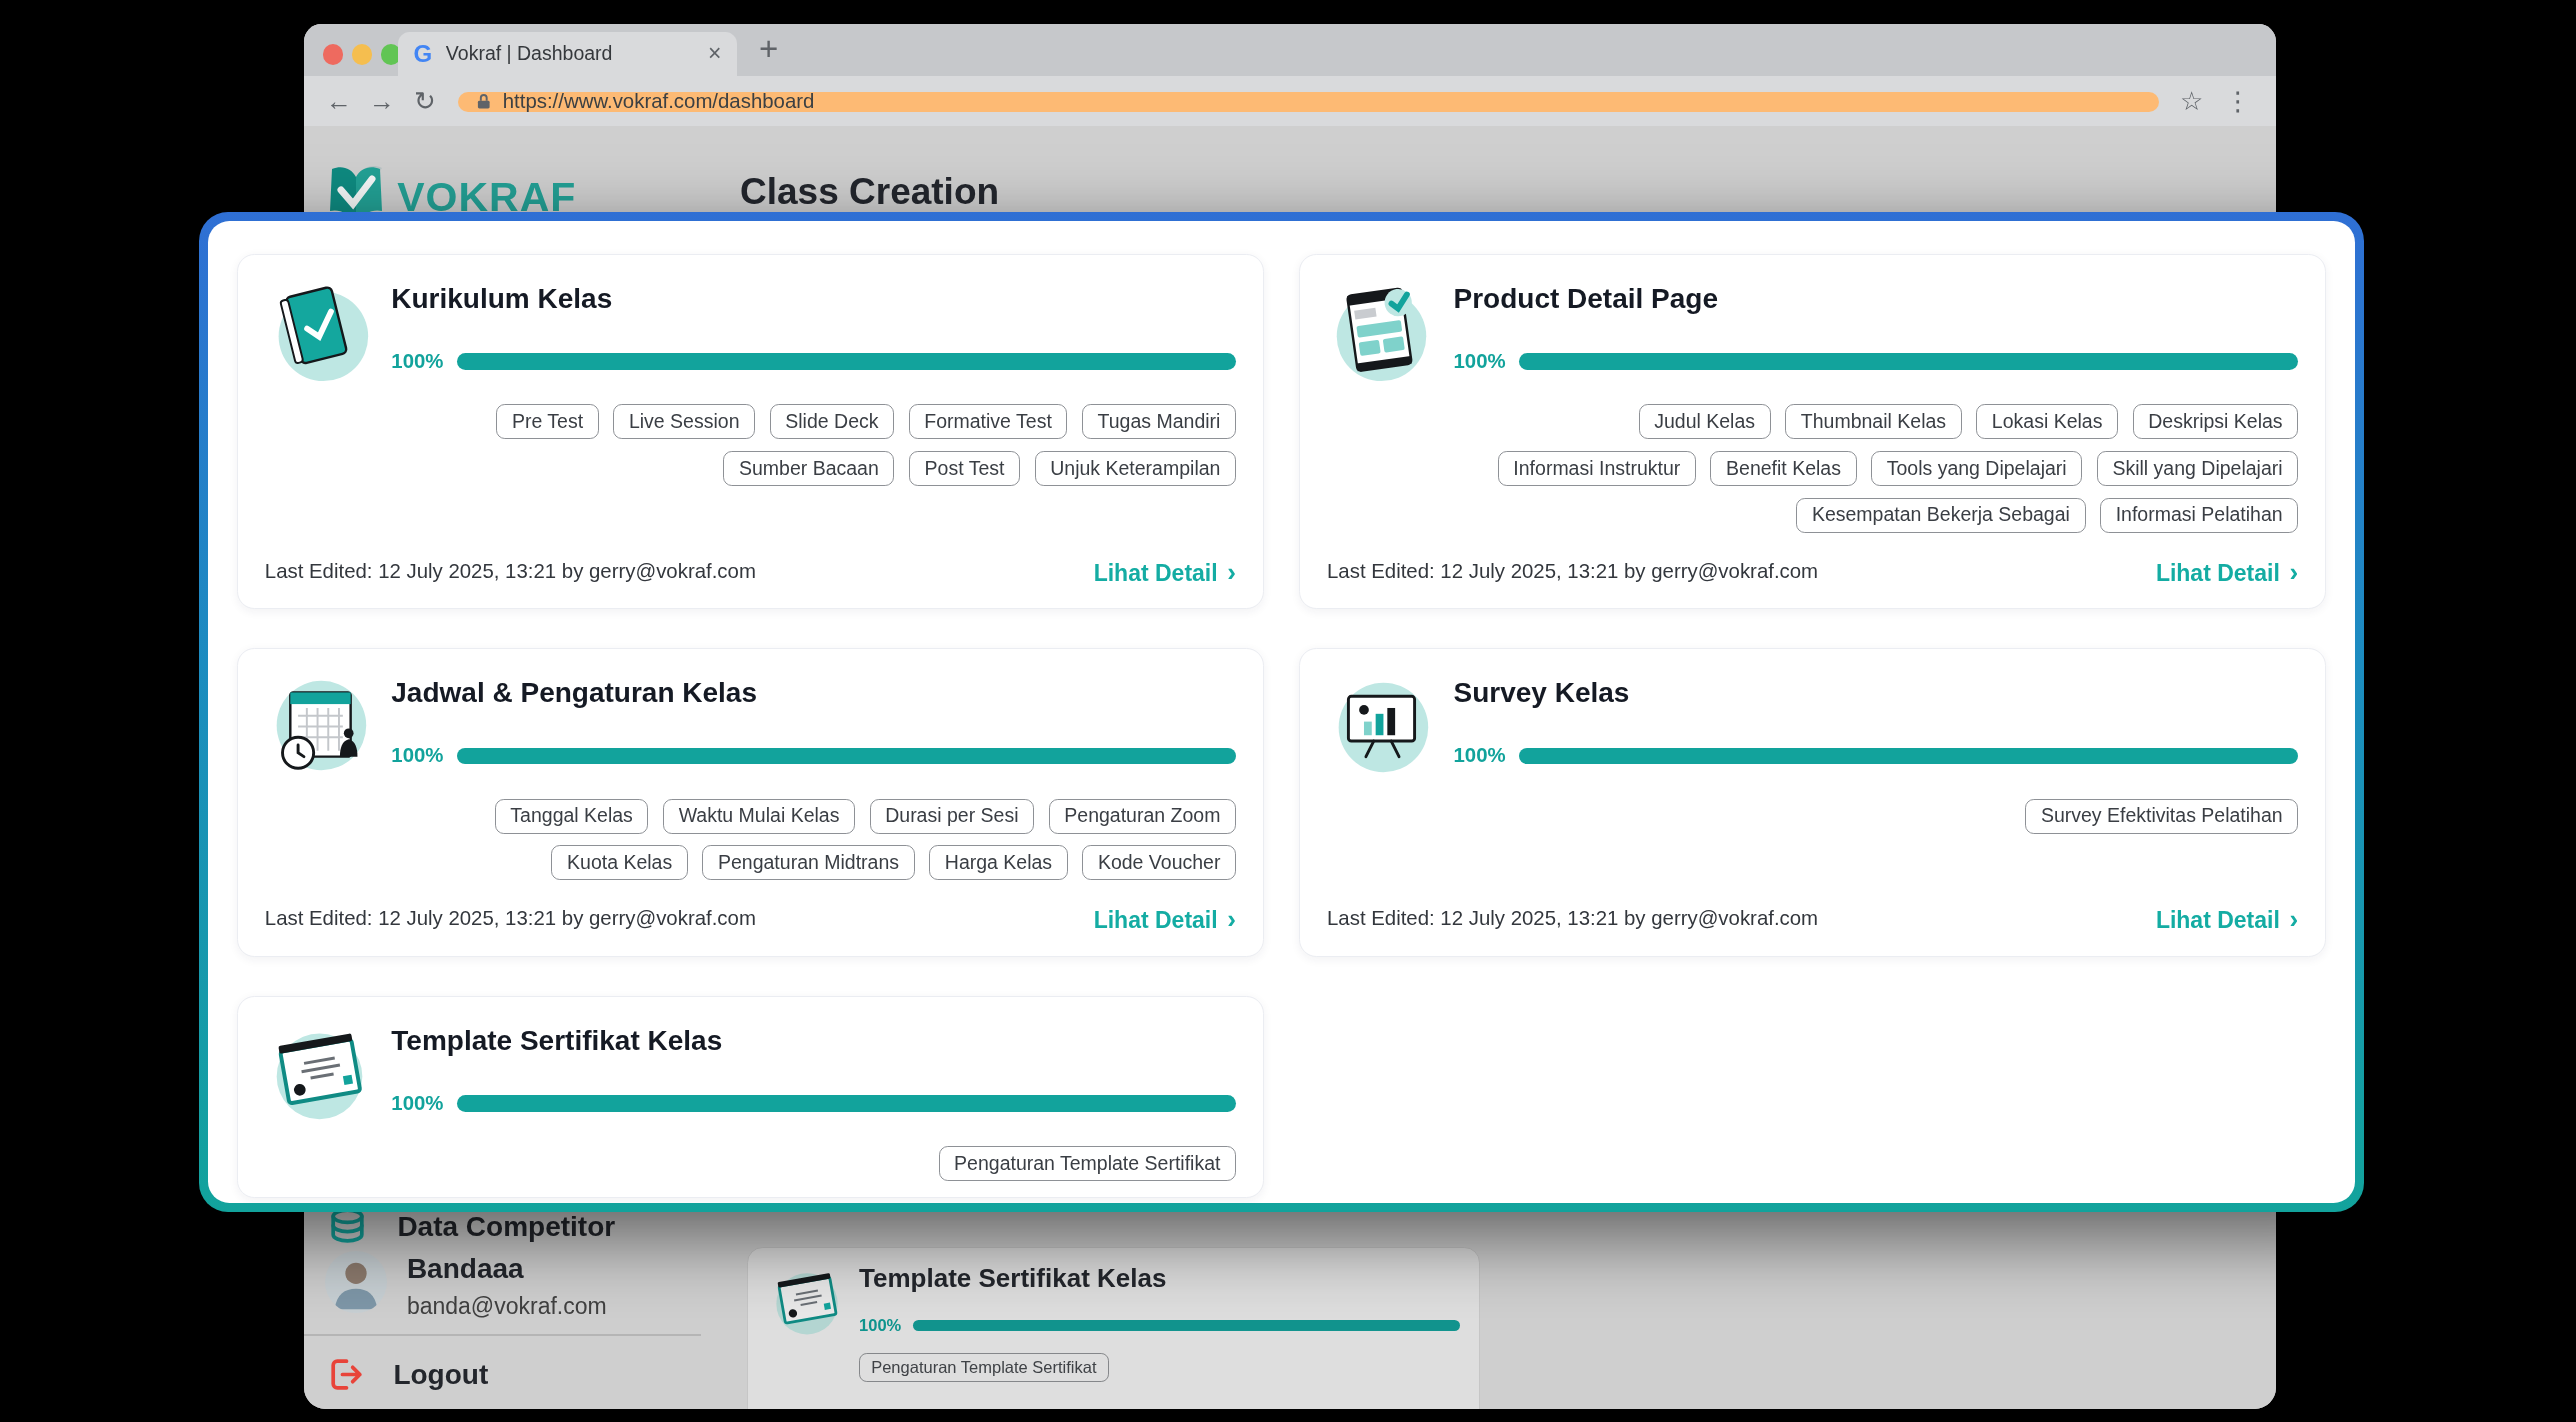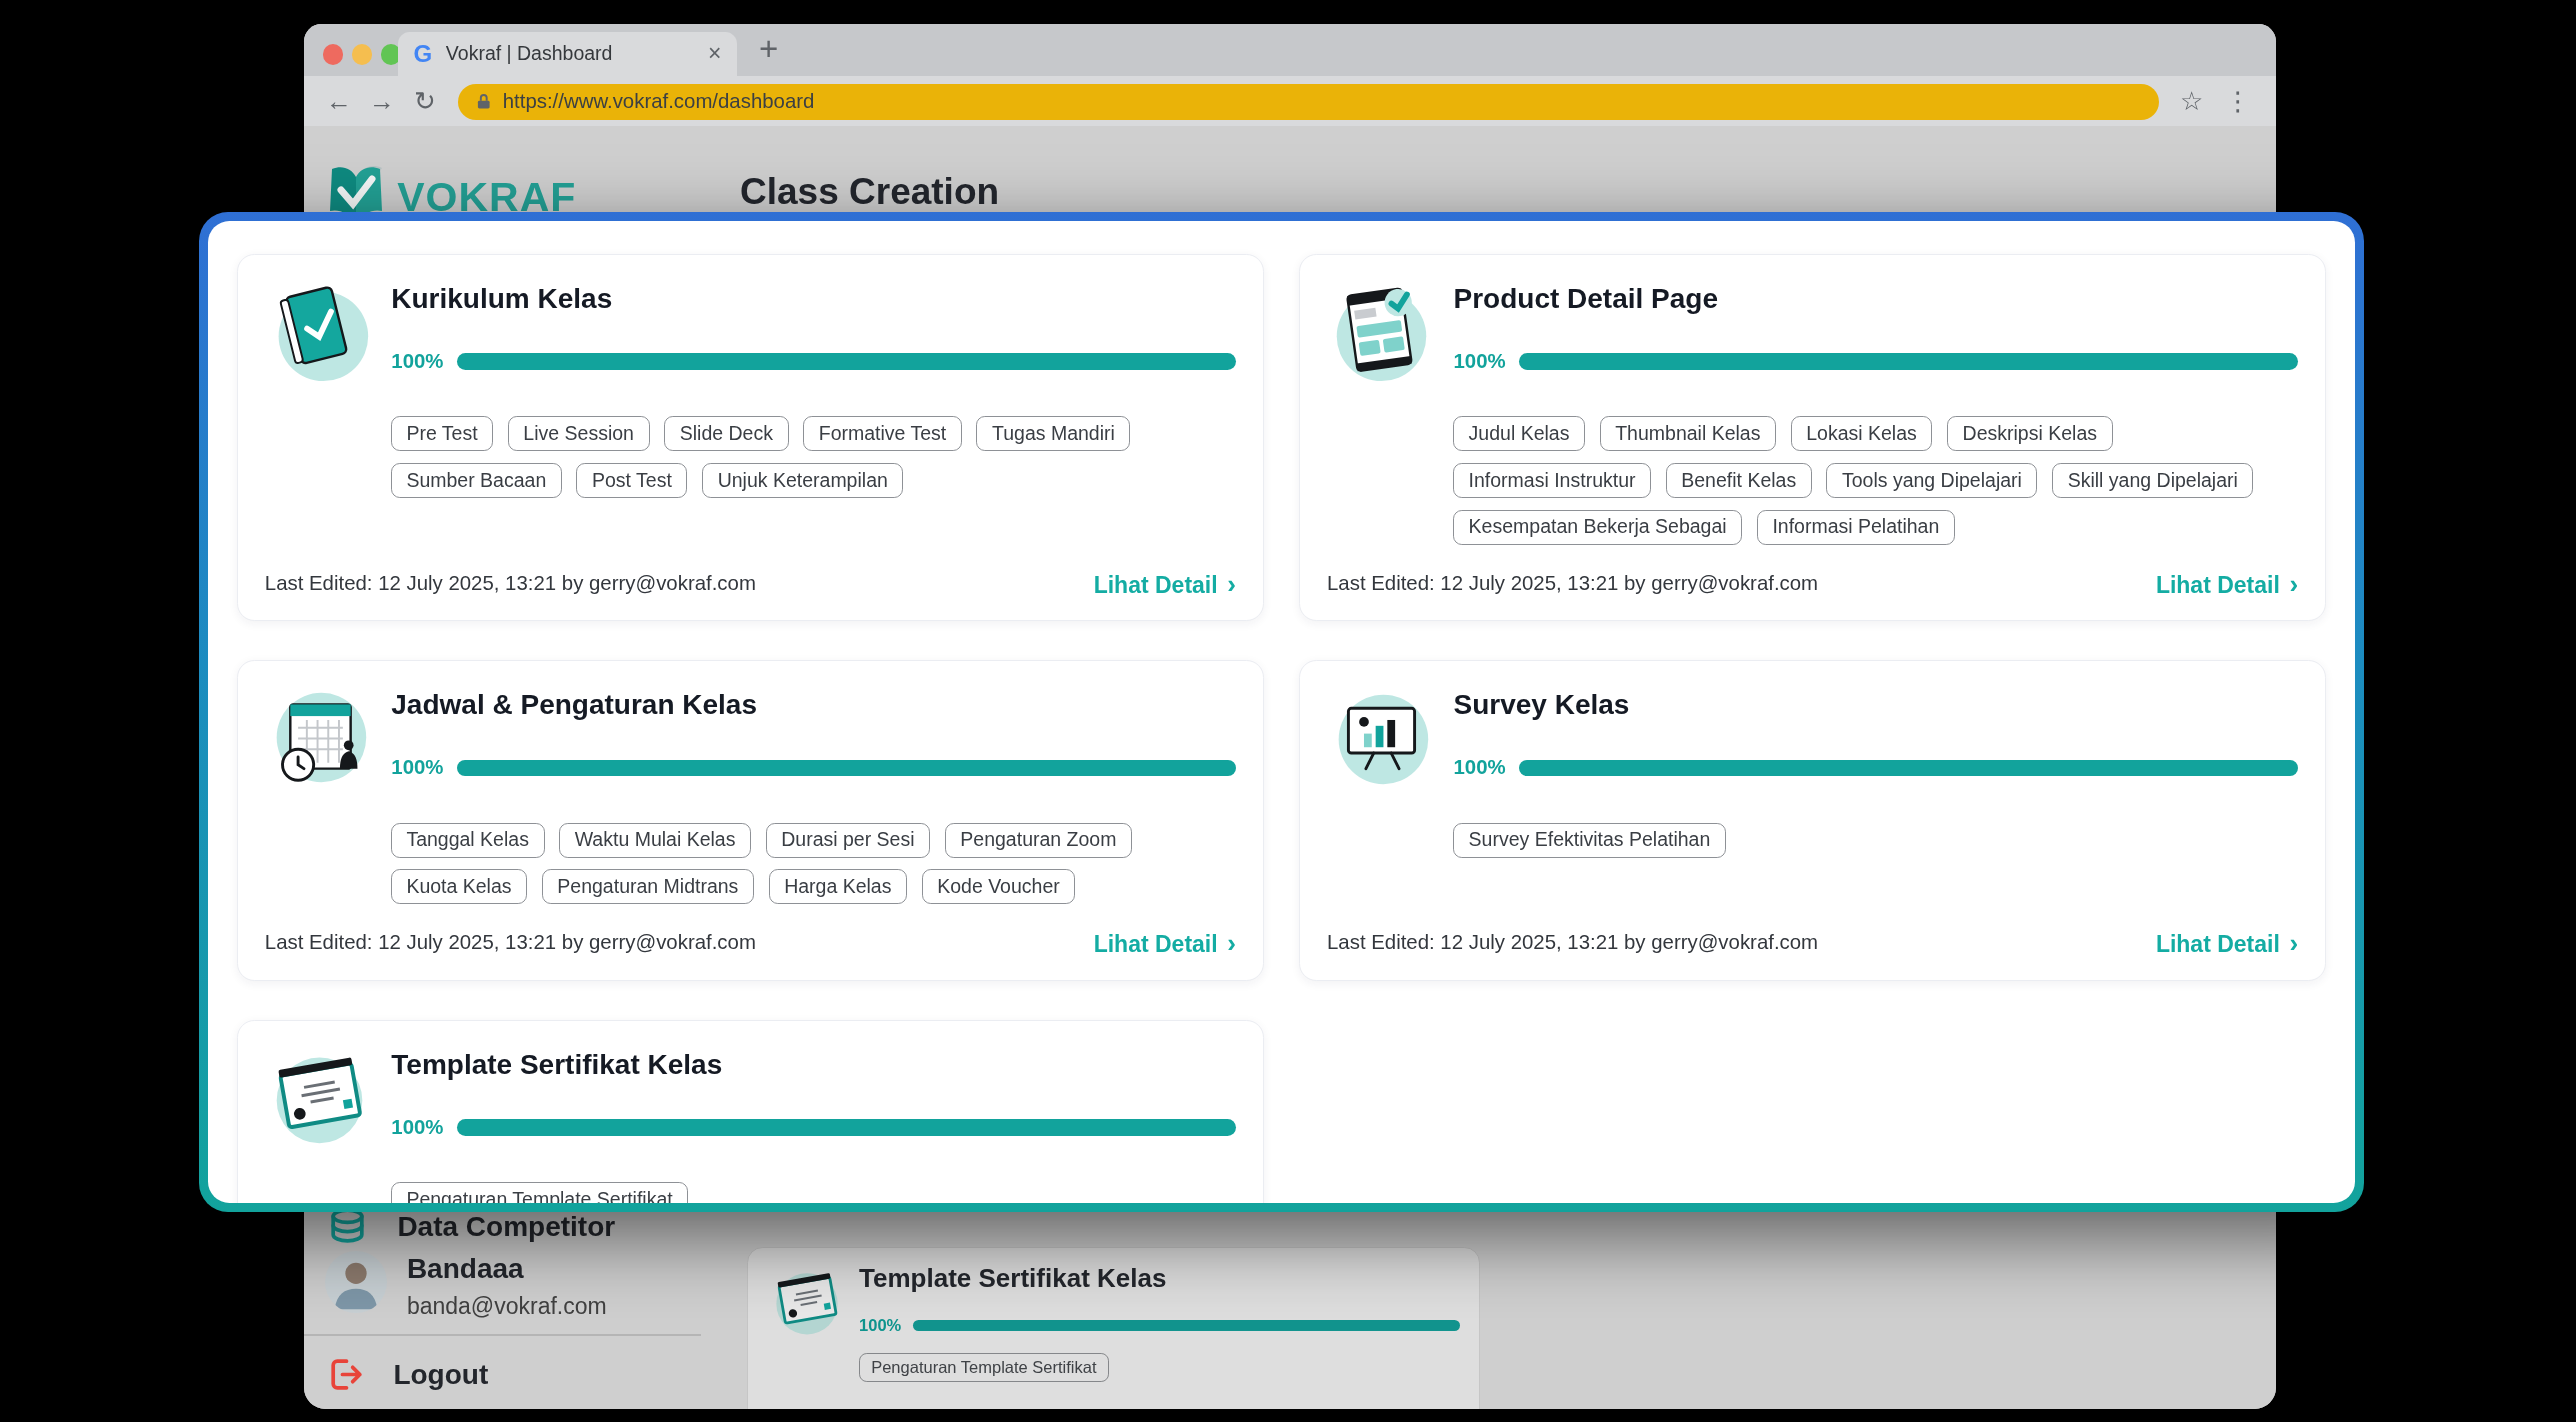--- a/index.html
+++ b/index.html
@@ -19,21 +19,21 @@
        border-radius:11.7px 11.7px 0 0;display:flex;align-items:center;gap:13.6px;
        padding:0 15.6px;box-sizing:border-box;}
   .favicon{color:#4285F4;font-weight:bold;font-size:24px;line-height:1;}
   .tab-title{font-size:19.5px;color:#35383C;flex:1;white-space:nowrap;overflow:hidden;}
   .tab-close{font-size:23px;color:#5F6368;line-height:1;}
   .newtab{position:absolute;left:455px;top:5.8px;font-size:33px;color:#5F6368;}
 
   .toolbar{position:absolute;top:52px;left:0;right:0;height:51px;background:#D9DADC;
            display:flex;align-items:center;padding:0 15.6px;box-sizing:border-box;gap:3.9px;}
   .navicon{font-size:26px;color:#5F6368;width:39px;text-align:center;flex:0 0 auto;}
-  .urlbar{flex:1;height:36px;background:#eab308;border-radius:18.5px;display:flex;
+  .urlbar{flex:1;height:20px;background:#fdba74;border-radius:18.5px;display:flex;
           align-items:center;gap:9.7px;padding:0 15.6px;margin:0 9.7px;box-sizing:border-box;}
   .url{font-size:20.4px;color:#3C4043;}
   .star{font-size:26px;color:#5F6368;margin:0 7.8px;flex:0 0 auto;}
   .dots{font-size:26px;color:#5F6368;margin:0 9.7px;flex:0 0 auto;letter-spacing:0;}
 
   
   .page{position:absolute;top:102px;left:0;right:0;bottom:0;background:#CFCFCF;}
   .brand{position:absolute;left:19.5px;top:37px;display:flex;align-items:center;gap:9.7px;justify-content:space-between;}
   .brand-text{font-size:41px;font-weight:bold;color:#23A095;letter-spacing:1px;}
   .page-title{position:absolute;left:436px;top:45px;font-size:37px;font-weight:bold;color:#23262D;}
@@ -72,21 +72,21 @@
   .cards{display:grid;grid-template-columns:1fr 1fr;column-gap:35px;row-gap:39px;align-items:stretch;}
   .card{background:#fff;border:1.9px solid #EBEDF2;border-radius:17.5px;padding:21.4px 27px 15.6px;
         display:flex;flex-direction:column;box-shadow:0 2.9px 9.7px rgba(30,40,60,.06);box-sizing:border-box;}
   .card-main{display:flex;gap:17.5px;}
   .illus{width:109px;height:109px;flex:0 0 109px;}
   .card-body{flex:1;padding-top:3.9px;}
   .card-title{font-size:28px;font-weight:bold;color:#151A24;line-height:37px;}
   .progress-row{display:flex;align-items:center;gap:13.6px;margin-top:33px;}
   .pct{font-size:20.4px;font-weight:bold;color:#12A39C;flex:0 0 auto;}
   .bar{flex:1;height:16.5px;border-radius:8.8px;background:#12A39C;}
-  .tags{display:flex;flex-wrap:wrap;gap:11.7px 14.6px;margin:31px 0 0 126px;}
+  .tags{display:flex;flex-wrap:wrap;gap:11.7px 14.6px;margin:19px 0 0 126px;justify-content:flex-end;}
   .chip{border:1.9px solid #8E9196;border-radius:8.8px;padding:7.8px 14.6px;font-size:19.5px;color:#3A3E44;
         background:#fff;white-space:nowrap;line-height:1;display:inline-flex;align-items:center;height:35px;box-sizing:border-box;}
   .chip-sm{border:1.9px solid #85878A;border-radius:7.8px;padding:4.9px 11.7px;font-size:16.5px;color:#3F4246;
         background:#DEDEDE;white-space:nowrap;line-height:1;display:inline-flex;align-items:center;height:29px;box-sizing:border-box;}
   .card-foot{display:flex;justify-content:space-between;align-items:flex-start;margin-top:auto;padding-top:27px;min-height:33px;}
   .edited{font-size:20.4px;color:#33373D;}
   .detail{display:flex;align-items:center;gap:9.7px;font-size:23px;font-weight:bold;color:#14ACA3;cursor:pointer;}
   .chev{font-size:26px;line-height:1;margin-top:-2.9px;}
 </style>
 </head>

